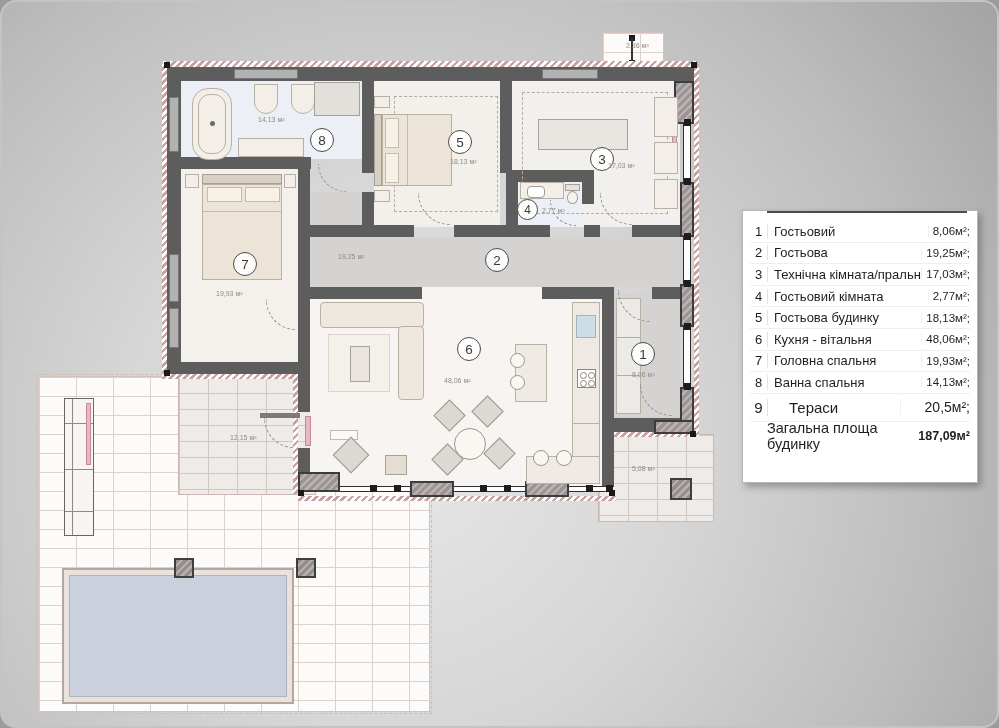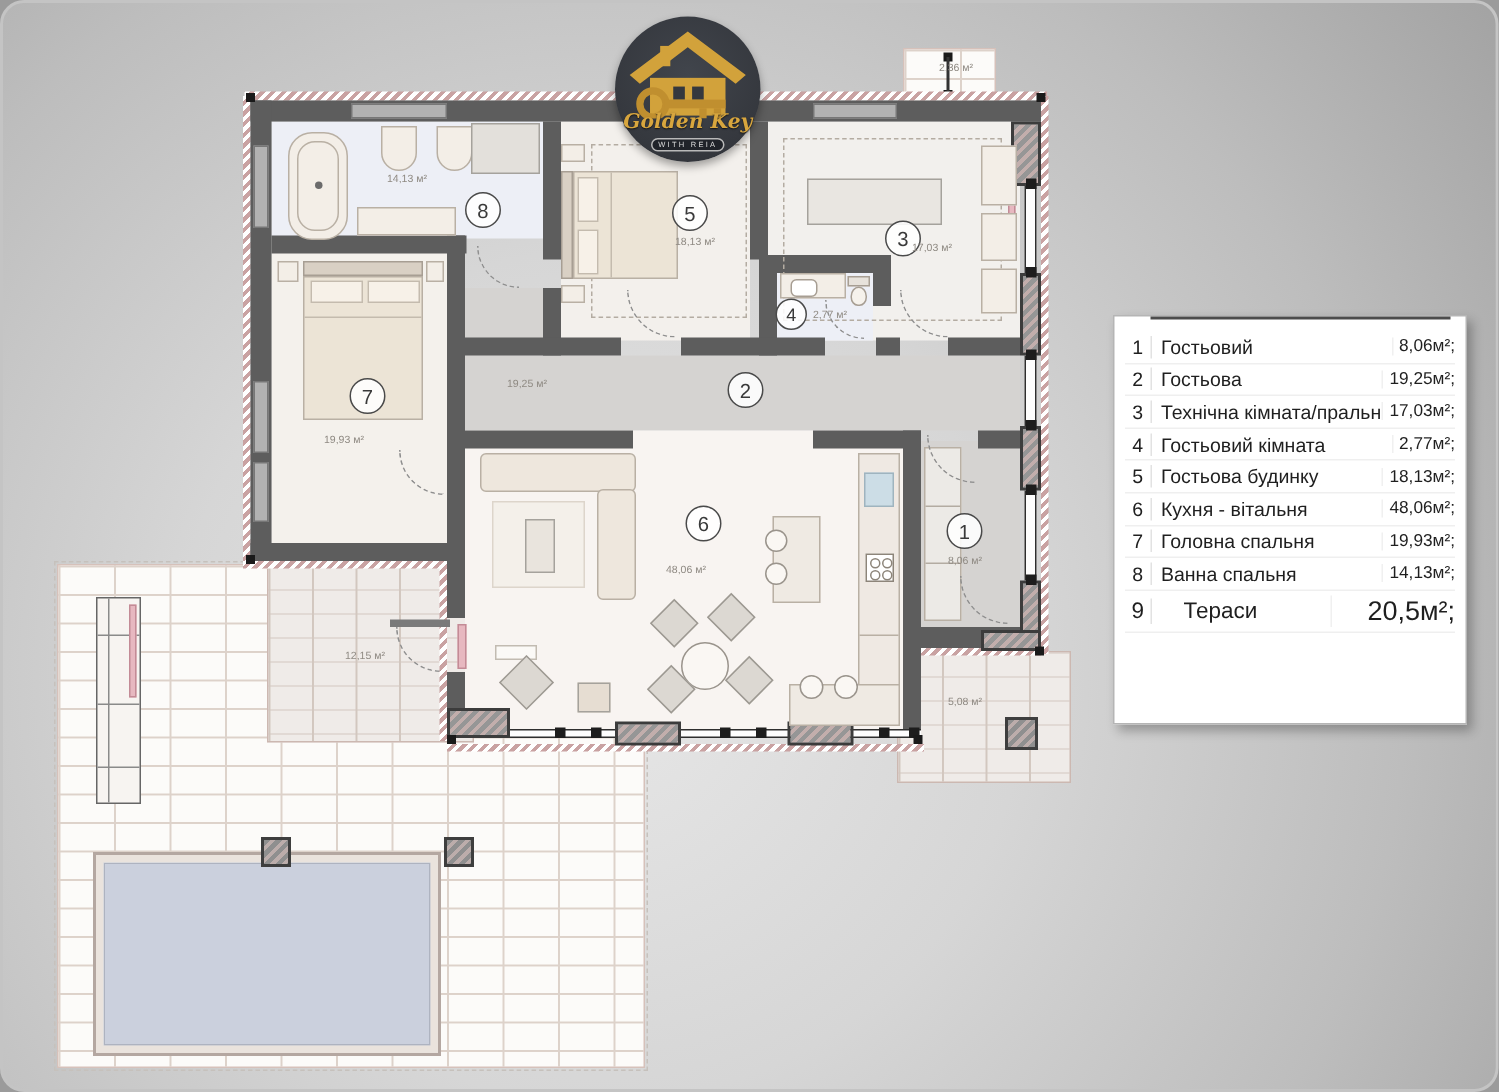--- a/index.html
+++ b/index.html
@@ -54,21 +54,21 @@
   #legend .lrule{border-bottom:2px solid #4c4c4c;margin:0 10px 6px 24px;}
   #legend .lrows{padding:2px 7px 0 7px;}
   .lrow{display:flex;align-items:center;height:20.6px;border-bottom:1px solid #efefef;}
   .lrow .rnum{width:17px;font-size:13px;text-align:center;flex:none;}
   .lrow .rname{flex:1;font-size:13px;border-left:1px solid #e2e2e2;padding-left:6px;
     white-space:nowrap;overflow:hidden;}
   .lrow .rarea{font-size:11.5px;border-left:1px solid #f0f0f0;padding-left:4px;text-align:right;flex:none;}
   .lrow.large{height:27px;}
   .lrow.large .rnum{font-size:15px;}
   .lrow.large .rname{font-size:15px;padding-left:21px;}
-  .lrow.large .rarea{font-size:18px;padding-left:24px;}
+  .lrow.large .rarea{font-size:14px;padding-left:24px;}
   .ltotal{display:flex;align-items:center;height:29px;padding:0 7px 0 24px;}
   .ltotal .tname{flex:1;font-size:14.5px;}
   .ltotal .tval{font-size:12.5px;font-weight:bold;}
 </style>
 </head>
 <body>
 
 <div id="canvas">
 
   <div class="tile" style="left:36px;top:374px;width:392px;height:336px;"></div>
@@ -294,35 +294,20 @@
   <div class="area-label" style="left:606px;top:160px;">17,03 м²</div>
   <div class="area-label" style="left:540px;top:205px;">2,77 м²</div>
   <div class="area-label" style="left:448px;top:156px;">18,13 м²</div>
   <div class="area-label" style="left:442px;top:375px;">48,06 м²</div>
   <div class="area-label" style="left:214px;top:288px;">19,93 м²</div>
   <div class="area-label" style="left:256px;top:114px;">14,13 м²</div>
   <div class="area-label" style="left:624px;top:40px;">2,36 м²</div>
   <div class="area-label" style="left:228px;top:432px;">12,15 м²</div>
   <div class="area-label" style="left:630px;top:463px;">5,08 м²</div>
 
-  <div id="logo">
-    <svg width="97" height="60" viewBox="0 0 100 62" style="position:absolute;left:0;top:8px;">
-      <rect x="31" y="12" width="7" height="14" fill="#d2a23b"></rect>
-      <polygon points="50,2 90,32 83,38 50,13 17,38 10,32" fill="#d2a23b"></polygon>
-      <rect x="24" y="34" width="52" height="26" fill="#d2a23b"></rect>
-      <rect x="40" y="40" width="8" height="9" fill="#35383e"></rect>
-      <rect x="53" y="40" width="8" height="9" fill="#35383e"></rect>
-      <circle cx="26" cy="52" r="9" fill="none" stroke="#c08f2f" stroke-width="5"></circle>
-      <rect x="34" y="49" width="42" height="6" fill="#c08f2f"></rect>
-      <rect x="58" y="55" width="5" height="7" fill="#c08f2f"></rect>
-      <rect x="68" y="55" width="5" height="9" fill="#c08f2f"></rect>
-    </svg>
-    <div class="brand">Golden Key</div>
-    <div class="ribbon">WITH REIA</div>
-  </div>
 
   <div id="legend">
     <div class="lrule"></div>
     <div class="lrows" id="legend-rows">
         <div class="lrow">
           <span class="rnum">1</span>
           <span class="rname">Гостьовий</span>
           <span class="rarea">8,06м²;</span>
         </div>
         <div class="lrow">
@@ -359,15 +344,19 @@
           <span class="rnum">8</span>
           <span class="rname">Ванна спальня</span>
           <span class="rarea">14,13м²;</span>
         </div>
         <div class="lrow large">
           <span class="rnum">9</span>
           <span class="rname">Тераси</span>
           <span class="rarea">20,5м²;</span>
         </div>
       </div>
+    <div class="ltotal">
+      <span class="tname">Загальна площа будинку</span>
+      <span class="tval">187,09м²</span>
+    </div>
   </div>
 
 </div>
 
 </body></html>

